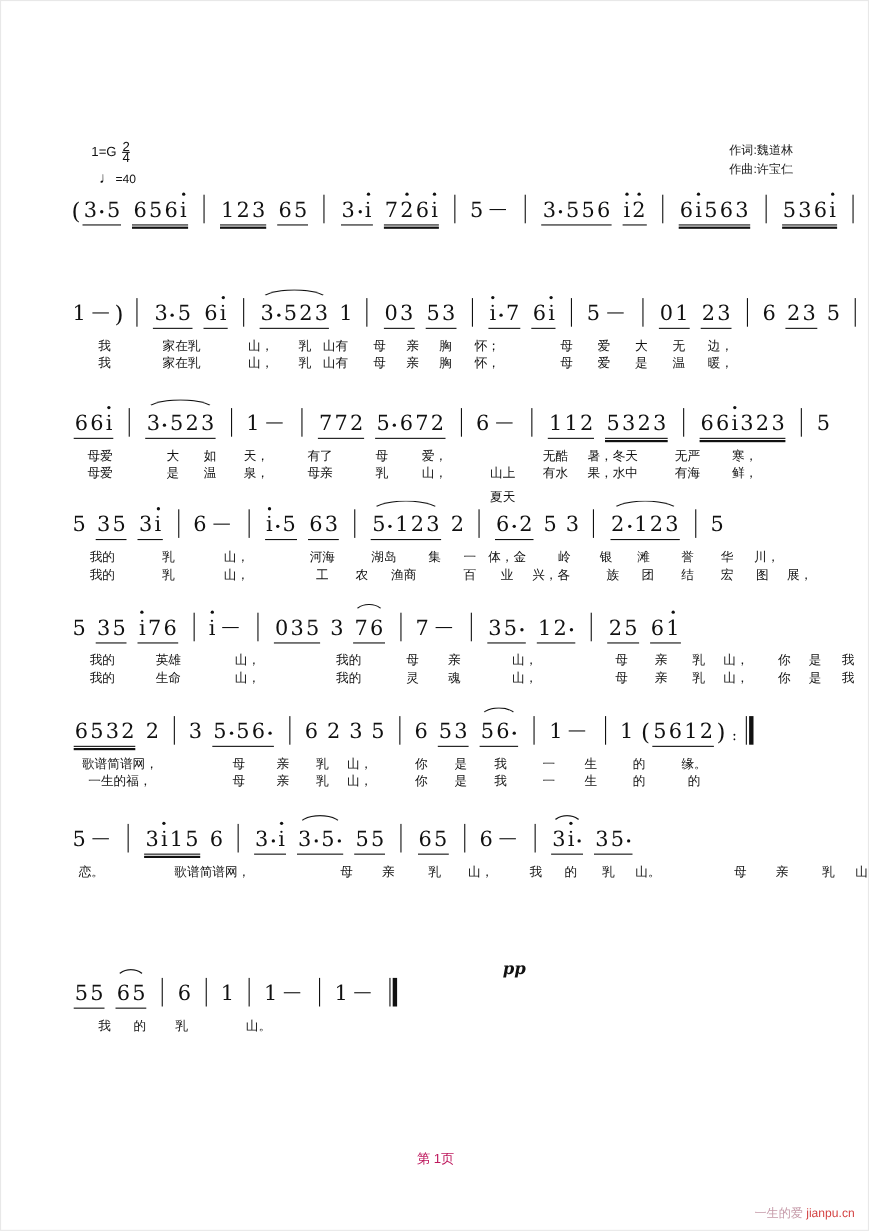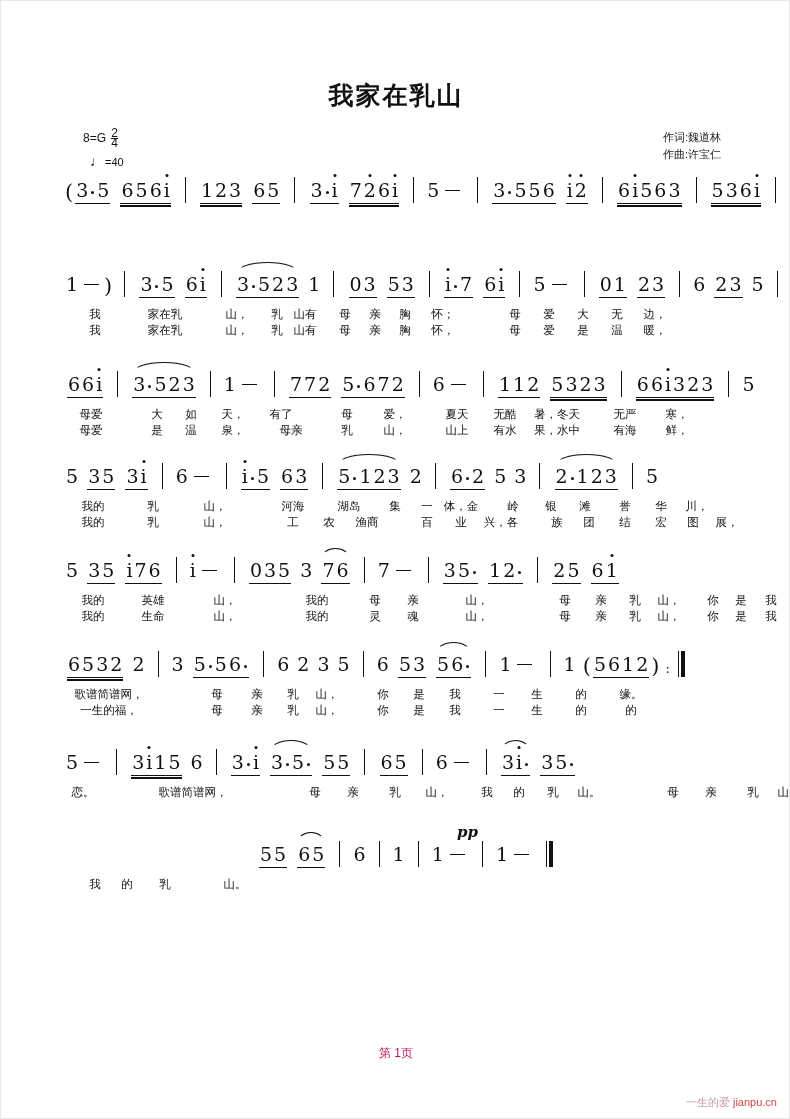--- a/index.html
+++ b/index.html
@@ -120,29 +120,28 @@
     position:absolute;bottom:8px;right:12px;
     font-size:11px;color:#b89; opacity:.85;
   }
   .watermark .red{color:#c22;}
 </style>
 </head>
 <body>
 
 <div class="page">
 
-  <div class="title">我家在乳山</div>
 
   <div class="credits">
     <div>作词:魏道林</div>
     <div>作曲:许宝仁</div>
   </div>
 
   <div class="keysig">
-    <span>8=G</span>
+    <span>1=G</span>
     <span class="meter">
       <span class="num">2</span>
       <span class="den">4</span>
     </span>
   </div>
 
   <div class="tempo">
     <span class="note">♩</span><span>=40</span>
   </div>
 
@@ -249,24 +248,24 @@
       <span class="bar"></span>
       <span class="grp b2"><span class="note">6</span><span class="note">6</span><span class="note u">i</span><span class="note">3</span><span class="note">2</span><span class="note">3</span></span>
       <span class="bar"></span>
       <span class="note">5</span>
     </div>
     <div class="lyrics">
       <span style="left:26px;">母爱</span>
         <span style="left:92px;">大</span>
         <span style="left:126px;">如</span>
       <span style="left:168px;">天，</span>
-        <span style="left:216px;">有了</span>
+        <span style="left:226px;">有了</span>
         <span style="left:282px;">母</span>
       <span style="left:330px;">爱，</span>
-        <span style="left:392px;">夏天</span>
+        <span style="left:392px;margin-top:37px;">夏天</span>
         <span style="left:440px;">无酷</span>
       <span style="left:492px;">暑，冬天</span>
         <span style="left:560px;">无严</span>
         <span style="left:612px;">寒，</span>
     </div>
     <div class="lyrics">
       <span style="left:26px;">母爱</span>
         <span style="left:92px;">是</span>
         <span style="left:126px;">温</span>
       <span style="left:168px;">泉，</span>
@@ -474,21 +473,21 @@
         <span style="left:454px;">的</span>
       <span style="left:488px;">乳</span>
         <span style="left:524px;">山。</span>
       <span style="left:608px;">母</span>
         <span style="left:646px;">亲</span>
         <span style="left:688px;">乳</span>
         <span style="left:724px;">山。</span>
     </div>
   </div>
 
-  <div class="system" style="top:840px;text-align:center;">
+  <div class="system" style="top:888px;">
     <div class="pp" style="left:392px;top:-18px;">pp</div>
     <div class="musicline">
       <span class="grp b1"><span class="note">5</span><span class="note">5</span></span>
       <span class="grp b1" style="position:relative;"><span class="slur"></span><span class="note">6</span><span class="note">5</span></span>
       <span class="bar"></span>
       <span class="note">6</span>
       <span class="bar"></span>
       <span class="note">1</span>
       <span class="bar"></span>
       <span class="note">1</span><span class="dash"></span>

